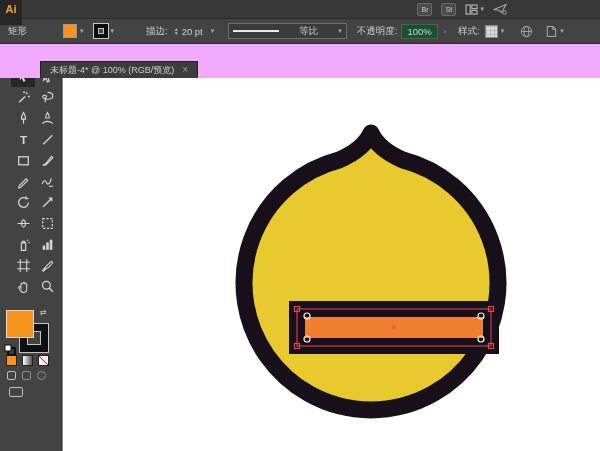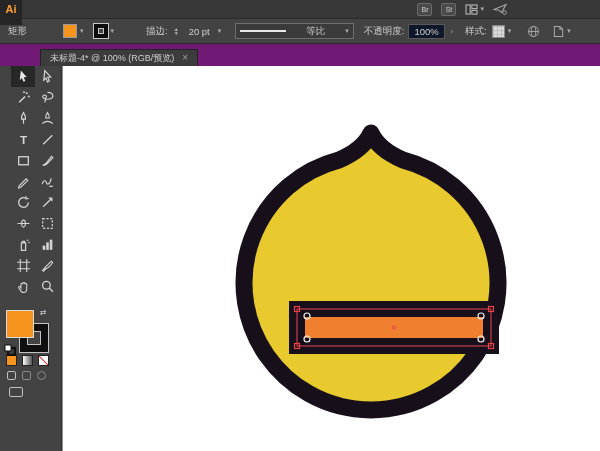--- a/index.html
+++ b/index.html
@@ -25,30 +25,30 @@
                 background:#434343; border-top:1px solid #2a2a2a; border-bottom:1px solid #2a2a2a;
                 display:flex; align-items:center; z-index:29; font-size:9.5px; color:#cfcfcf; }
   .ob-label { white-space:nowrap; }
   .swatch { width:14px; height:14px; border:1px solid #9a9a9a; }
   .stroke-proxy { width:14px; height:14px; border:4px solid #0d0d0d;
                   box-shadow:0 0 0 1px #c9c9c9, inset 0 0 0 1px #c9c9c9; background:transparent; }
   .stepper { display:flex; flex-direction:column; line-height:4px; font-size:5px; color:#bbb; }
   .widget { display:flex; align-items:center; gap:20px; border:1px solid #6e6e6e;
             background:#3b3b3b; height:16px; padding:0 4px; }
   .wline { width:46px; height:2px; background:#e8e8e8; }
-  .ob-val { background:#0f172a; border:1px solid #5a5a5a; height:15px;
+  .ob-val { background:#14532d; border:1px solid #5a5a5a; height:15px;
             padding:0 5px; display:flex; align-items:center; }
   .style-swatch { width:13px; height:13px; background:#dcdcdc; border:1px solid #888;
                   background-image:linear-gradient(#bbb 1px,transparent 1px),
                                    linear-gradient(90deg,#bbb 1px,transparent 1px);
                   background-size:4px 4px; }
 
   
-  .tabbar { position:absolute; left:0; top:44px; width:600px; height:22px;
-            background:#701a75; display:flex; align-items:flex-end; z-index:28; }
+  .tabbar { position:absolute; left:0; top:44px; width:600px; height:34px;
+            background:#f0abfc; display:flex; align-items:flex-end; z-index:28; }
   .tab { margin-left:40px; height:17px; background:#3c3c3c; border:1px solid #222;
          border-bottom:none; display:flex; align-items:center; gap:8px;
          padding:0 9px; font-size:9px; color:#cfcfcf; }
   .tab-close { color:#9a9a9a; font-size:10px; line-height:10px; }
 
   
   .toolpanel { position:absolute; left:0; top:62px; width:62px; height:389px;
                background:#434343; border-right:1px solid #333; z-index:27; }
   .tools { position:absolute; left:11px; top:4px; display:grid;
            grid-template-columns:24px 24px; grid-auto-rows:21px; }
@@ -109,21 +109,21 @@
   <span class="ob-label" style="margin-left:8px;">矩形</span>
   <span class="swatch" style="margin-left: 36px; background: rgb(247, 148, 30);"></span>
   <span class="chev" style="margin-left:3px;">▾</span>
   <span class="stroke-proxy" style="margin-left:10px;"></span>
   <span class="chev" style="margin-left:3px;">▾</span>
   <span class="ob-label" style="margin-left:32px;">描边:</span>
   <span class="stepper" style="margin-left:6px;">
       <span>▲</span>
       <span>▼</span>
     </span>
-  <span class="ob-label" style="margin-left:10px;">20 pt</span>
+  <span class="ob-label" style="margin-left:3px;">20 pt</span>
   <span class="chev" style="margin-left:8px;">▾</span>
   <span class="widget" style="margin-left:14px;">
     <span class="wline"></span>
     <span>等比</span>
     <span class="chev">▾</span>
   </span>
   <span class="ob-label" style="margin-left:10px;">不透明度:</span>
   <span class="ob-val" style="margin-left:4px;">100%</span>
   <span class="chev" style="margin-left:6px;">›</span>
   <span class="ob-label" style="margin-left:12px;">样式:</span>

